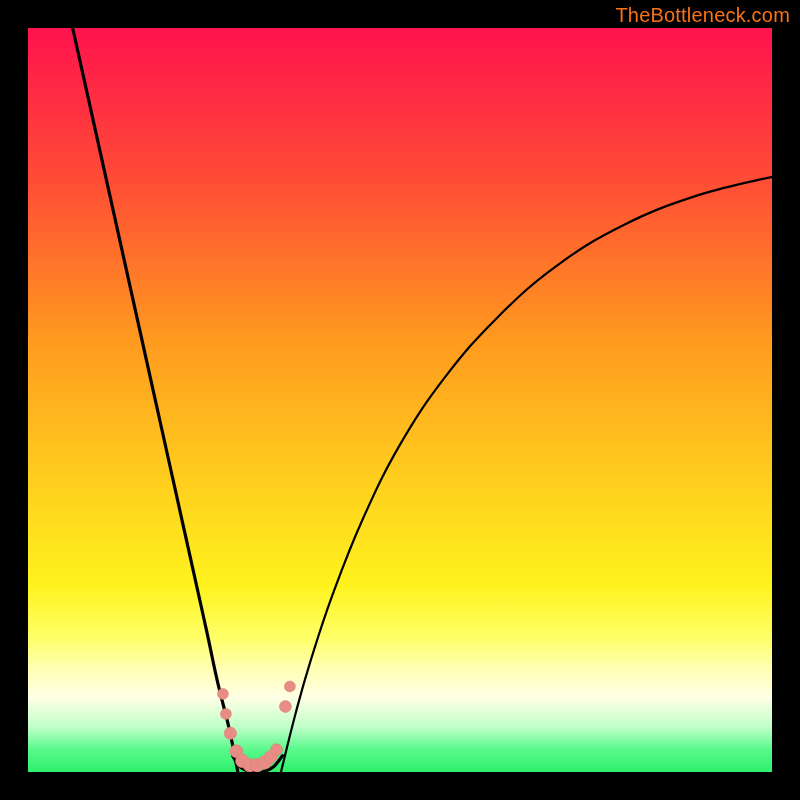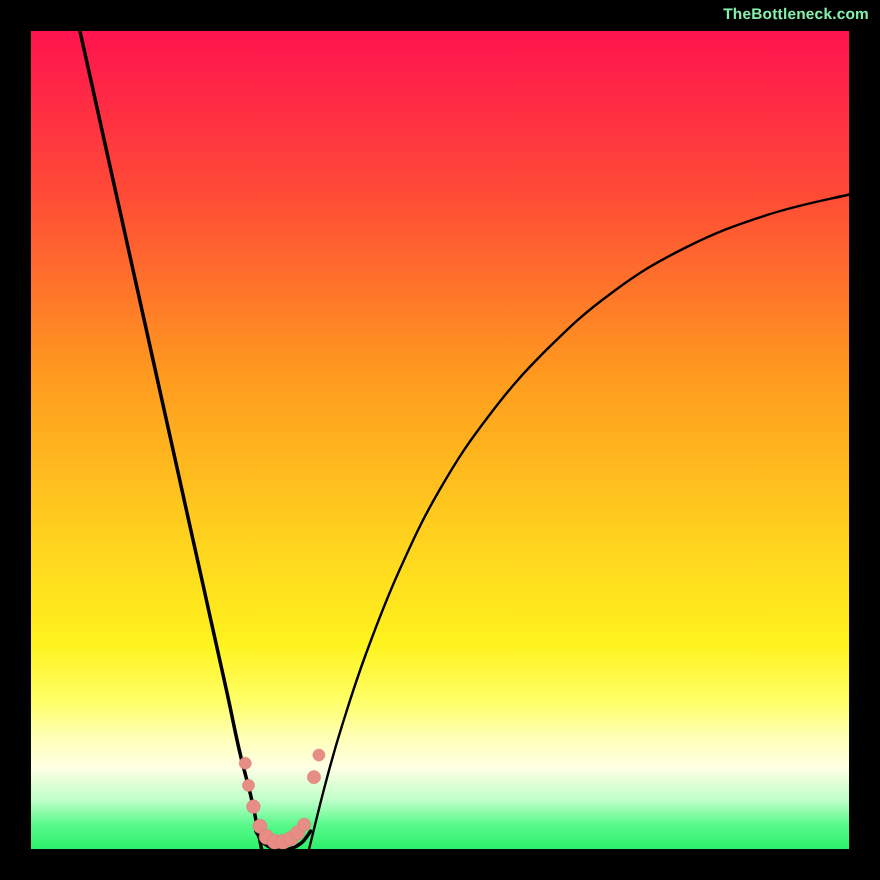--- a/index.html
+++ b/index.html
@@ -22,23 +22,23 @@
     position: absolute;
     top: 28px;
     left: 28px;
     width: 744px;
     height: 744px;
   }
   .watermark {
     position: absolute;
     top: 4px;
     right: 10px;
-    color: #86efac;
-    font-size: 14px;
-    font-weight: 700;
+    color: #f97316;
+    font-size: 20px;
+    font-weight: 400;
     letter-spacing: 0.2px;
   }
   svg { display: block; }
 </style>
 </head>
 <body>
 
 <div class="frame">
   <div class="watermark">TheBottleneck.com</div>
   <div class="plot">

